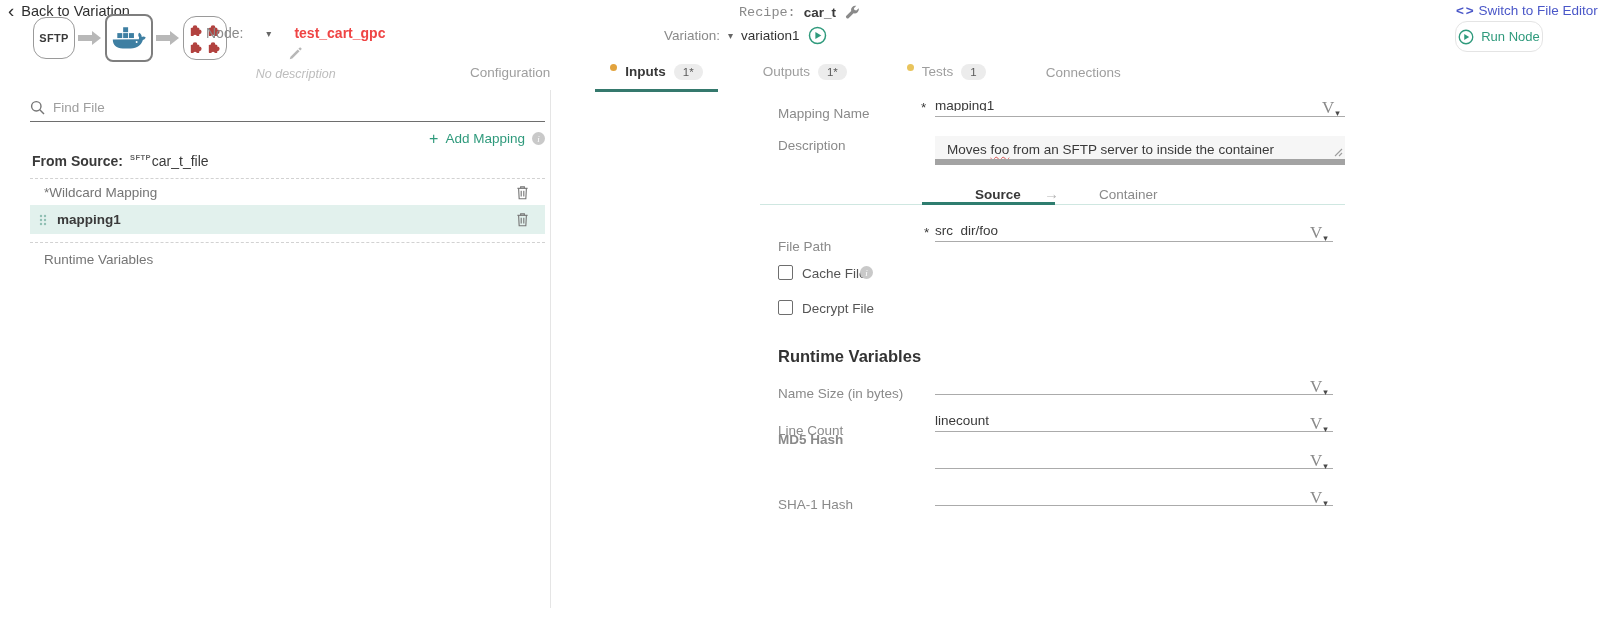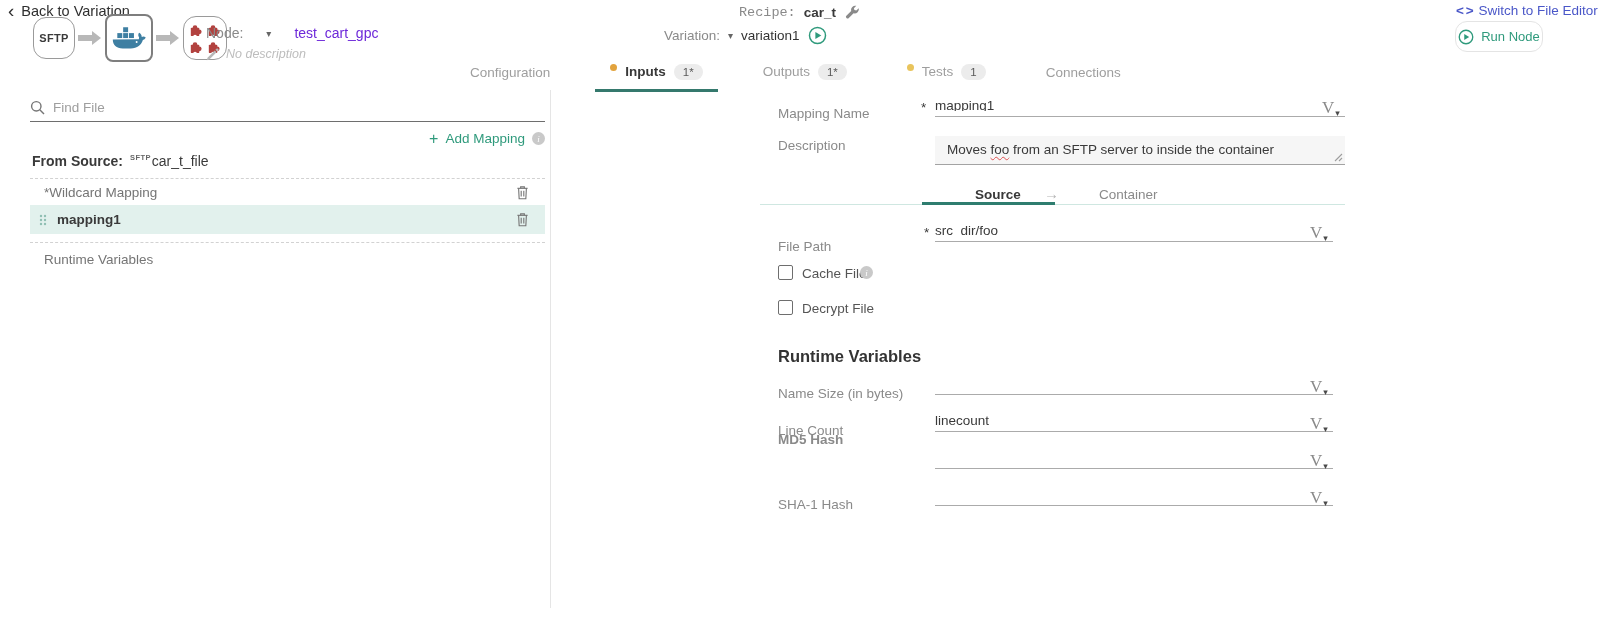--- a/index.html
+++ b/index.html
@@ -24,24 +24,24 @@
   .box-sftp { width:42px; height:42px; border:1.5px solid #9a9a9a; border-radius:13px;
               font-size:11px; font-weight:bold; color:#3a3a3a; letter-spacing:.3px; }
   .box-docker { width:48px; height:48px; border:2px solid #7e7e7e; border-radius:8px; }
   .box-plugins { width:44px; height:44px; border:1.5px solid #9a9a9a; border-radius:13px;
                  display:grid; grid-template-columns:1fr 1fr; grid-template-rows:1fr 1fr; gap:1px; padding:4px; }
   .flow-arrow { margin:0 3px; display:flex; }
 
   .node-meta { position:absolute; left:206px; top:25px; }
   .node-row1 { display:flex; align-items:center; gap:23px; font-size:14px; }
   .node-row1 .lbl { color:#8a8a8a; }
-  .node-row1 .name { font-weight:normal; color:#6d28d9; }
+  .node-row1 .name { font-weight:bold; color:#ef4444; }
   .caret { font-size:10px; color:#666; }
   .node-row2 { display:flex; align-items:center; gap:7px; margin-top:6px;
-               font-size:12.5px; font-style:italic; color:#bdbdbd; }
+               font-size:12.5px; font-style:italic; color:#bdbdbd;flex-direction:column; }
 
   .variation { position:absolute; left:664px; top:26px; display:flex; align-items:center; gap:8px; font-size:13.5px; }
   .variation .lbl { color:#8a8a8a; }
   .variation .name { color:#333; }
 
   .run-btn { position:absolute; left:1455px; top:21px; width:88px; height:31px;
              border:1px solid #e4e4e4; border-radius:12px; background:#fff;
              display:flex; align-items:center; justify-content:center; gap:7px;
              font-size:13px; color:#2f9a7c; cursor:pointer; }
 
@@ -93,21 +93,21 @@
              border-bottom:1px solid #ababab; display:flex; }
   .u-field input { border:0; outline:0; width:100%; font-size:13.5px; font-family:inherit;
                    color:#3a3a3a; background:transparent; }
   .w410 { width:410px; } .w398 { width:398px; }
 
   .var-icon { position:absolute; display:flex; align-items:flex-start; cursor:pointer; }
   .var-icon .vee { font-family:"Liberation Serif", serif; font-size:17px; color:#8a8a8a; line-height:17px; }
   .var-icon .vcaret { font-size:9px; color:#4a4a4a; margin-left:1px; margin-top:9px; }
 
   .desc-box { position:absolute; left:935px; top:136px; width:410px; height:29px;
-              background:#f6f6f6; border-bottom:1px solid #a3a3a3; padding:6px 12px 0 12px;
+              background:#f6f6f6; border-bottom:6px solid #a3a3a3; padding:6px 12px 0 12px;
               font-size:13.5px; color:#3a3a3a; white-space:nowrap; overflow:hidden; }
   .misspell { text-decoration:underline wavy #e05252 1px; text-underline-offset:2px; }
   .resize-corner { position:absolute; right:2px; bottom:2px; display:flex; }
 
   .subtab { position:absolute; font-size:13.5px; cursor:pointer; }
   .subtab.on { color:#383838; }
   .subtab.off { color:#8a8a8a; }
   .subtab-arrow { position:absolute; left:1044px; top:185px; font-size:15px; color:#b5b5b5; }
   .subtab-line { position:absolute; left:760px; top:204px; width:585px; height:1px; background:#cfe7e1; }
   .subtab-active-line { position:absolute; left:922px; top:202px; width:133px; height:3px; background:#2e7d6f; }

